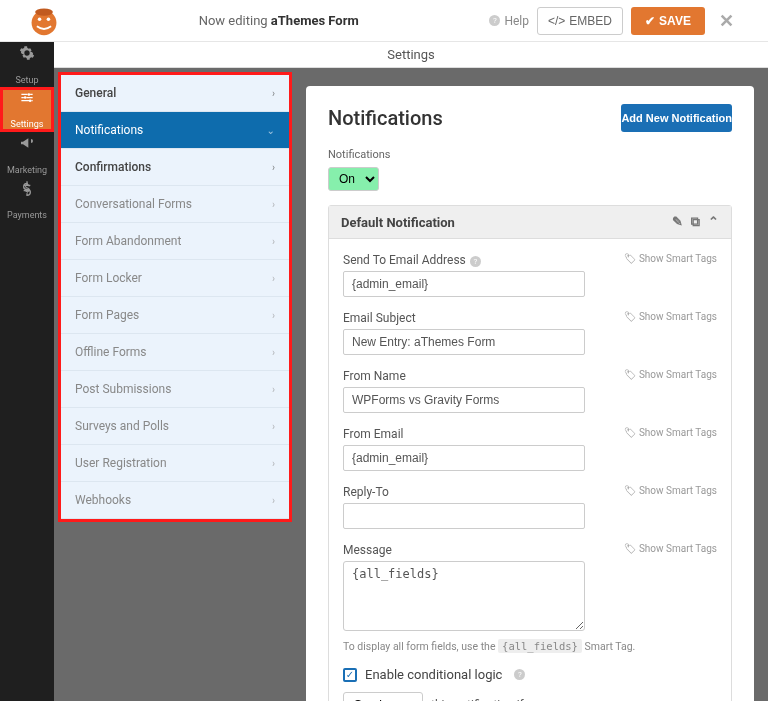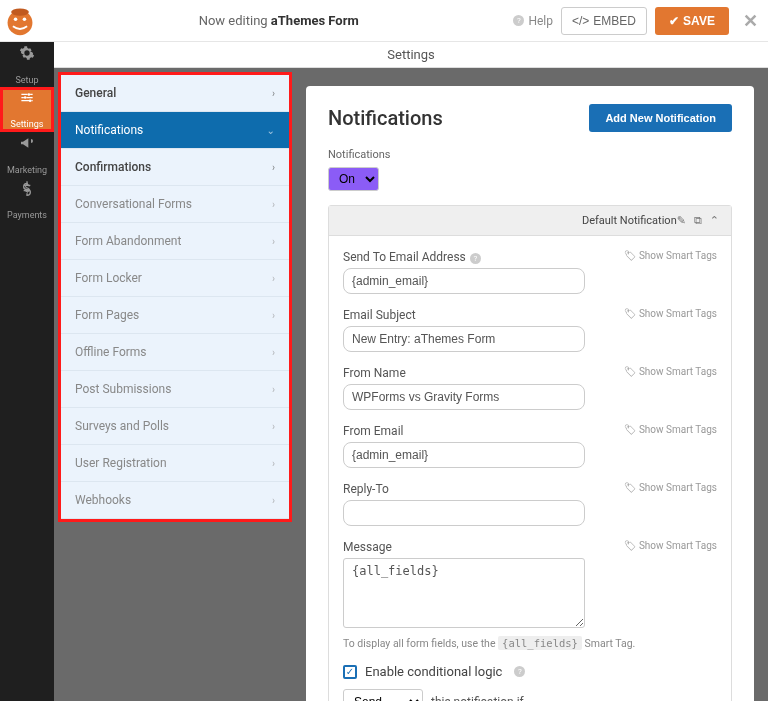--- a/index.html
+++ b/index.html
@@ -1,17 +1,17 @@
 <!DOCTYPE html>
 <html><head>
 <meta charset="utf-8">
 <style>
 * { box-sizing: border-box; margin: 0; padding: 0; }
 body { font-family: -apple-system, BlinkMacSystemFont, "Segoe UI", Roboto, sans-serif; font-size: 13px; color: #444; width: 768px; height: 701px; overflow: hidden; background: #fff; }
-.topbar { height: 42px; display: flex; align-items: center; padding: 0 4px; border-bottom: 1px solid #e6e6e6; }
+.topbar { height: 42px; display: flex; align-items: center; padding: 0 28px; border-bottom: 1px solid #e6e6e6; }
 .logo { width: 32px; height: 32px; margin-right: 12px; }
 .topbar-center { flex: 1; text-align: center; color: #666; font-size: 13px; }
 .topbar-center b { color: #333; }
 .topbar-right { display: flex; align-items: center; gap: 8px; }
 .help-link { color: #888; font-size: 12px; display: flex; align-items: center; gap: 4px; cursor: pointer; }
 .btn-embed { background: #fff; border: 1px solid #ccc; color: #666; padding: 6px 10px; font-size: 12px; border-radius: 3px; cursor: pointer; display: flex; align-items: center; gap: 4px; }
 .btn-save { background: #e27730; border: none; color: #fff; padding: 7px 14px; font-size: 12px; font-weight: 600; border-radius: 3px; cursor: pointer; display: flex; align-items: center; gap: 4px; }
 .close-x { color: #aaa; font-size: 18px; cursor: pointer; padding: 0 6px; font-weight: bold; }
 .main-wrap { display: flex; height: calc(100% - 42px); }
 .icon-rail { width: 54px; background: #1f1f1f; display: flex; flex-direction: column; }
@@ -25,34 +25,34 @@
 .panels { flex: 1; display: flex; overflow: hidden; }
 .settings-sidebar { width: 234px; background: #ebf3fc; border: 3px solid #ff1a1a; margin: 4px 0 0 4px; align-self: flex-start; }
 .s-item { padding: 11px 14px; font-size: 12px; color: #888; border-bottom: 1px solid #dce6f0; display: flex; justify-content: space-between; align-items: center; cursor: pointer; }
 .s-item.dark { color: #444; font-weight: 500; align-items: center; }
 .s-item.active { background: #0e6cad; color: #fff; }
 .chev { font-size: 10px; color: inherit; opacity: 0.6; }
 .builder { flex: 1; padding: 18px 14px; overflow-y: auto; }
 .builder-card { background: #fff; border-radius: 4px; padding: 18px 22px 20px; }
 .page-head { display: flex; justify-content: space-between; align-items: center; margin-bottom: 16px; }
 .page-title { font-size: 20px; font-weight: 500; color: #333; }
-.btn-primary { background: #1a6fb5; color: #fff; border: none; padding: 8px 16px; font-size: 11px; font-weight: 600; border-radius: 3px; cursor: pointer; }
+.btn-primary { background: #1a6fb5; color: #fff; border: none; padding: 8px 0; font-size: 11px; font-weight: 600; border-radius: 3px; cursor: pointer; }
 .sub-label { font-size: 11px; color: #666; margin-bottom: 6px; display: block; }
-.select-mini { border: 1px solid #ccc; padding: 3px 6px; font-size: 12px; border-radius: 3px; background: #8b5cf6; }
+.select-mini { border: 1px solid #ccc; padding: 3px 6px; font-size: 12px; border-radius: 3px; background: #86efac; }
 .notif-block { border: 1px solid #ddd; border-radius: 3px; margin-top: 14px; }
-.notif-head { background: #efefef; padding: 8px 12px; display: flex; justify-content: flex-end; align-items: center; font-size: 11px; color: #444; border-bottom: 1px solid #ddd; }
+.notif-head { background: #efefef; padding: 8px 12px; display: flex; justify-content: space-between; align-items: center; font-size: 13px; color: #444; border-bottom: 1px solid #ddd; font-weight: bold; }
 .notif-head-actions { display: flex; gap: 8px; color: #777; }
 .notif-head-actions span { cursor: pointer; }
 .notif-body { padding: 14px 14px 16px; }
 .field-row { margin-bottom: 14px; }
 .field-label-row { display: flex; justify-content: space-between; align-items: flex-start; margin-bottom: 4px; }
 .field-label { font-size: 12px; color: #555; }
 .smart-tags { font-size: 10px; color: #999; cursor: pointer; }
 .help-dot { display: inline-block; width: 11px; height: 11px; border-radius: 50%; background: #ccc; color: #fff; font-size: 8px; text-align: center; line-height: 11px; margin-left: 4px; }
-.txt-input { width: 100%; max-width: 242px; border: 1px solid #ccc; padding: 5px 8px; font-size: 12px; border-radius: 8px; color: #555; }
+.txt-input { width: 100%; max-width: 242px; border: 1px solid #ccc; padding: 5px 8px; font-size: 12px; border-radius: 2px; color: #555; }
 .txt-area { width: 100%; max-width: 242px; min-height: 70px; border: 1px solid #ccc; padding: 5px 8px; font-size: 12px; border-radius: 3px; color: #555; resize: vertical; }
 .hint { font-size: 10.5px; color: #888; margin-top: 6px; }
 .hint code { background: #eee; padding: 1px 4px; border-radius: 2px; font-family: monospace; }
 .cond-row { display: flex; align-items: center; gap: 8px; margin-top: 14px; }
 .cond-check { width: 14px; height: 14px; border: 2px solid #1a6fb5; border-radius: 2px; display: inline-flex; align-items: center; justify-content: center; color: #1a6fb5; font-size: 10px; }
 .cond-line { display: flex; gap: 8px; align-items: center; margin-top: 10px; font-size: 12px; color: #555; flex-wrap: wrap; }
 .cond-line select { border: 1px solid #ccc; padding: 4px 6px; font-size: 12px; border-radius: 3px; background: #fff; }
 </style>
 </head>
 <body>

